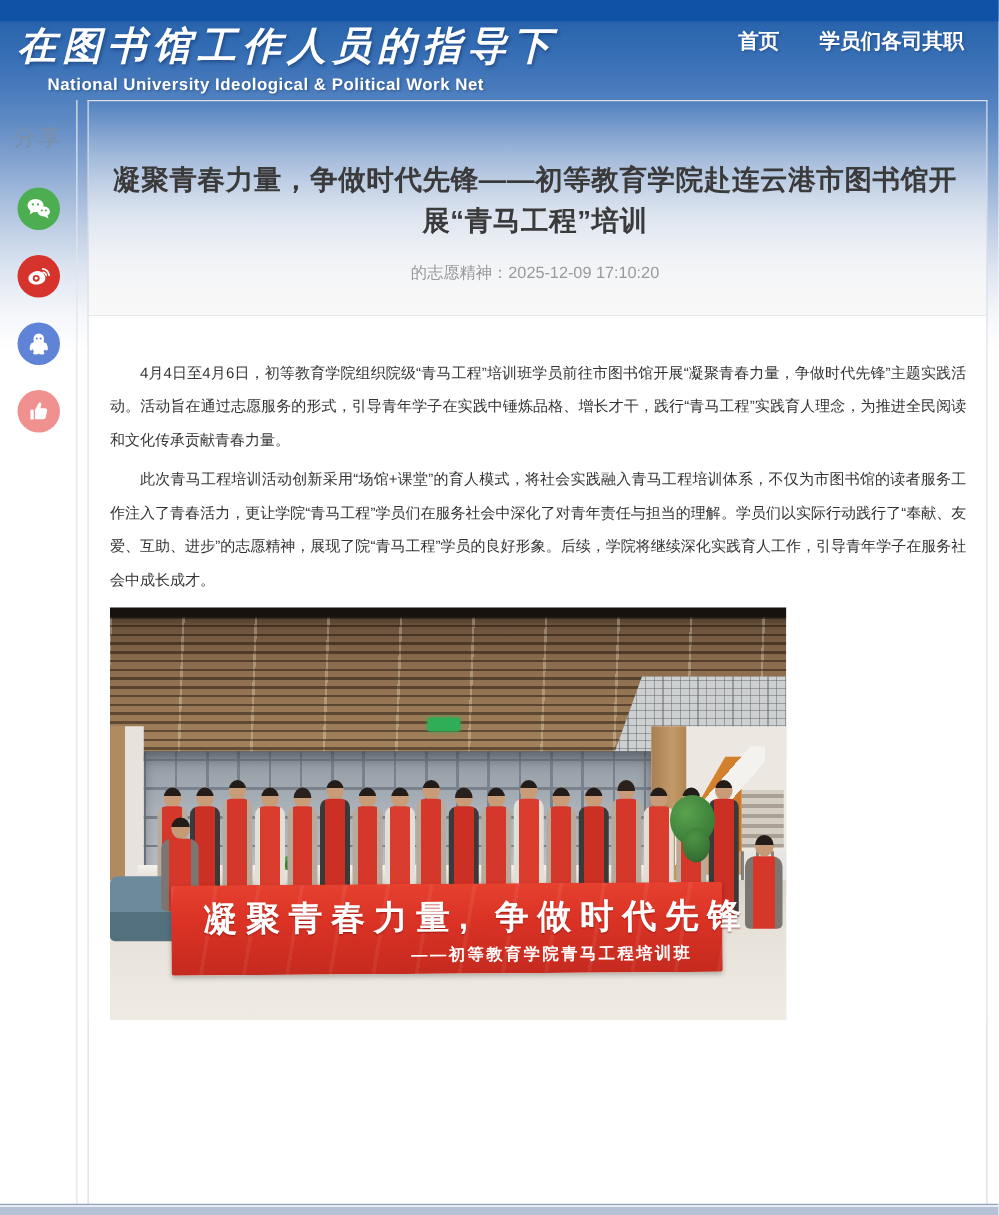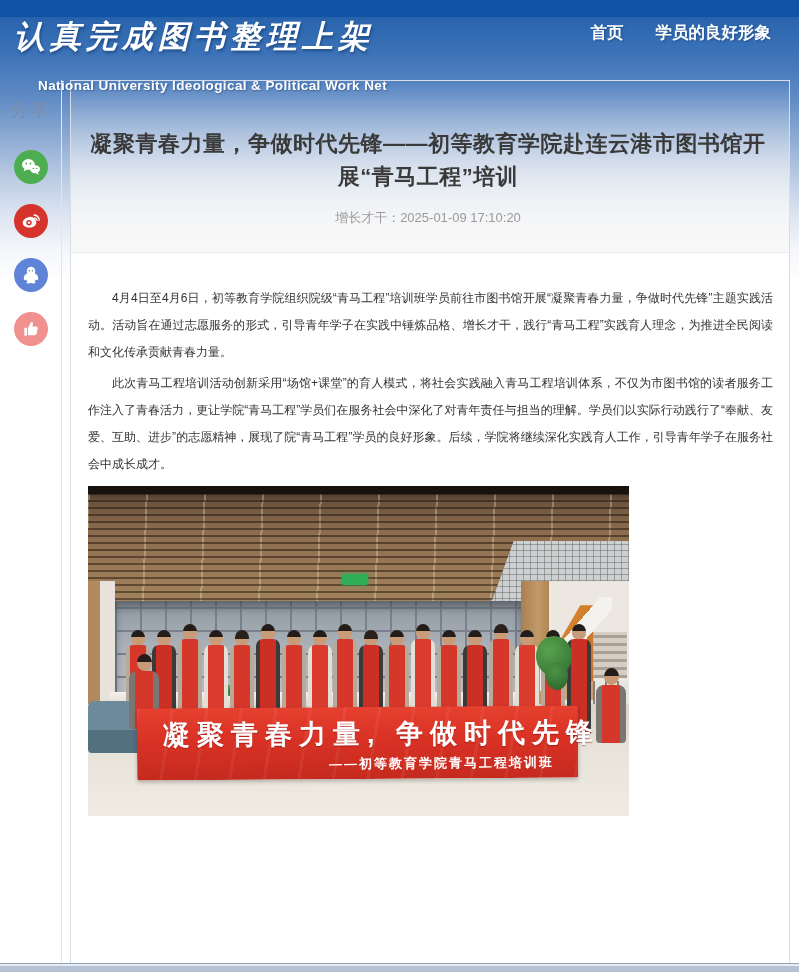--- a/index.html
+++ b/index.html
@@ -21,21 +21,21 @@
     background:#0e53a6; }
   .site-header{ position:absolute; left:0; top:0; width:100%; height:80px; }
   .logo{ position:absolute; left:14px; top:16px; color:#fff; z-index:3; }
   .logo-title{
     font-family:"DejaVu Serif","Liberation Serif",serif;
     font-style:italic; font-weight:bold; font-size:31px; letter-spacing:5px;
     text-shadow:1px 2px 3px rgba(0,30,80,.45);
     white-space:nowrap;
   }
   .logo-sub{
-    font-size:13.5px; font-weight:bold; letter-spacing:.4px; margin-top:20px;
+    font-size:13.5px; font-weight:bold; letter-spacing:.4px; margin-top:2px;
     text-shadow:1px 1px 2px rgba(0,30,80,.4); white-space:nowrap;padding-left:24px;
   }
   .header-watermark{
     position:absolute; left:190px; top:47px; z-index:1;
     font-size:16px; font-weight:bold; letter-spacing:1px;
     color:rgba(22,62,130,.55); white-space:nowrap;
   }
   .main-nav{ position:absolute; right:28px; top:22px; z-index:3; display:flex; gap:32px; }
   .main-nav a{ color:#fff; font-size:16.5px; font-weight:bold; text-decoration:none;
     text-shadow:1px 1px 2px rgba(0,30,80,.35); cursor:pointer; white-space:nowrap;}
@@ -194,26 +194,26 @@
     border-top:1px solid #8fa3bd; }
 </style>
 </head>
 <body>
 
 <div class="viewport">
 
   <div class="topbar"></div>
   <div class="site-header">
     <div class="logo">
-      <div class="logo-title">认真完成图书整理上架</div>
+      <div class="logo-title">在图书馆工作人员的指导下</div>
       <div class="logo-sub">National University Ideological &amp; Political Work Net</div>
     </div>
     <nav class="main-nav">
       <a>首页</a>
-      <a>学员的良好形象</a>
+      <a>学员们各司其职</a>
     </nav>
   </div>
 
   <div class="layout">
 
     <aside class="share-rail">
       <span class="share-label">分享</span>
       <div class="share-icons">
         <button class="share-btn" style="background:#4cae50">
           <span>
@@ -262,21 +262,21 @@
             </svg>
           </span>
         </button>
       </div>
     </aside>
 
     <main class="card">
       <div class="title-block">
         <h1 class="article-title">凝聚青春力量，争做时代先锋——初等教育学院赴连云港市图书馆开展“青马工程”培训</h1>
         <div class="publish-row">
-          <span>增长才干：</span><span>2025-01-09 17:10:20</span>
+          <span>的志愿精神：</span><span>2025-12-09 17:10:20</span>
         </div>
       </div>
 
       <div class="article-body">
         <p>4月4日至4月6日，初等教育学院组织院级“青马工程”培训班学员前往市图书馆开展“凝聚青春力量，争做时代先锋”主题实践活动。活动旨在通过志愿服务的形式，引导青年学子在实践中锤炼品格、增长才干，践行“青马工程”实践育人理念，为推进全民阅读和文化传承贡献青春力量。</p>
         <p>此次青马工程培训活动创新采用“场馆+课堂”的育人模式，将社会实践融入青马工程培训体系，不仅为市图书馆的读者服务工作注入了青春活力，更让学院“青马工程”学员们在服务社会中深化了对青年责任与担当的理解。学员们以实际行动践行了“奉献、友爱、互助、进步”的志愿精神，展现了院“青马工程”学员的良好形象。后续，学院将继续深化实践育人工作，引导青年学子在服务社会中成长成才。</p>
 
         <div class="photo">
           <div class="ceiling"></div>
           <div class="ceiling-vent"></div>

